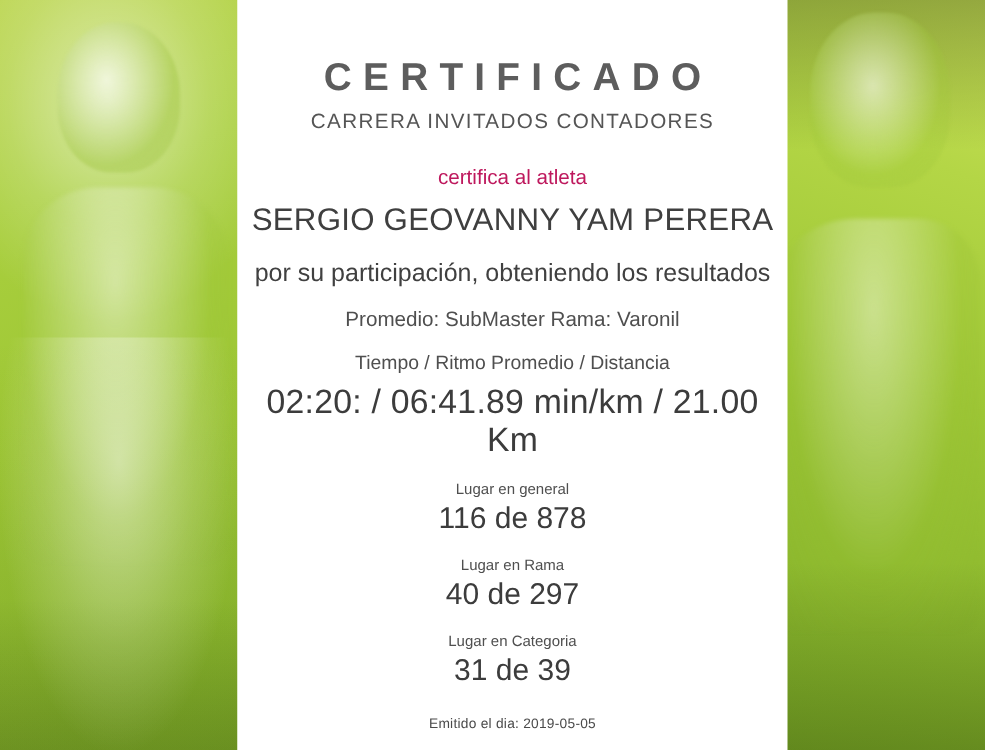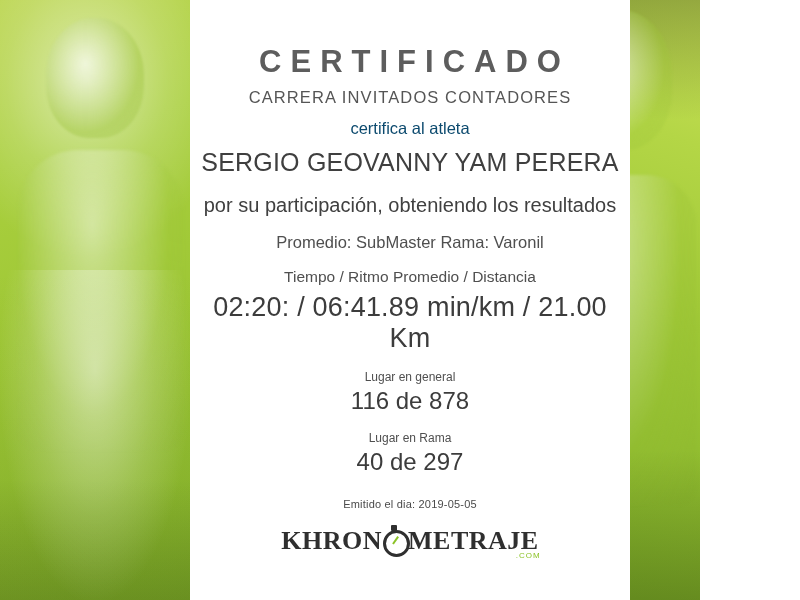--- a/index.html
+++ b/index.html
@@ -5,21 +5,21 @@
   html, body {
     margin: 0;
     padding: 0;
     background: #ffffff;
   }
   body {
     font-family: "Liberation Sans", sans-serif;
   }
   .certificate {
     position: relative;
-    width: 700px;
+    width: 788px;
     height: 600px;
     overflow: hidden;
     background: #ffffff;
   }
 
   
   .photo {
     position: absolute;
     top: 0;
     height: 600px;
@@ -123,23 +123,23 @@
     color: #5d5d5d;
     padding-left: 9px;
   }
   .subtitle {
     margin-top: 8px;
     font-size: 16.5px;
     letter-spacing: 1.1px;
     color: #555555;
   }
   .certifies {
-    margin-top: 12px;
+    margin-top: 26px;
     font-size: 16.5px;
-    color: #0c4a6e;
+    color: #be185d;
   }
   .athlete {
     margin-top: 10px;
     font-size: 25px;
     color: #3f3f3f;
     letter-spacing: 0.2px;
   }
   .participation {
     margin-top: 17px;
     font-size: 20px;
@@ -264,20 +264,24 @@
     <div class="place-block">
       <div class="place-label">Lugar en general</div>
       <div class="place-value">116 de 878</div>
     </div>
 
     <div class="place-block">
       <div class="place-label">Lugar en Rama</div>
       <div class="place-value">40 de 297</div>
     </div>
 
+    <div class="place-block">
+      <div class="place-label">Lugar en Categoria</div>
+      <div class="place-value">31 de 39</div>
+    </div>
 
     <div class="issued">Emitido el dia: 2019-05-05</div>
 
     <div class="logo">
       <span class="logo-text">KHRON</span><span class="logo-o"><span class="ring"></span><span class="stem"></span><span class="needle"></span></span><span class="logo-text">METRAJE</span>
       <span class="logo-com">.COM</span>
     </div>
 
   </div>
 </div>

